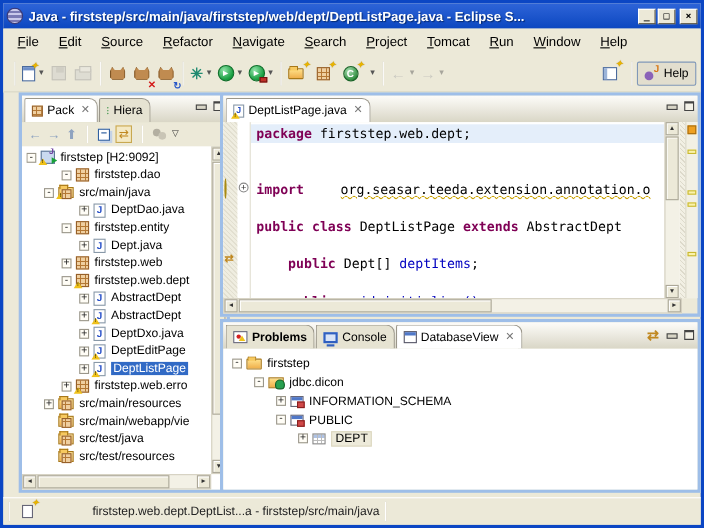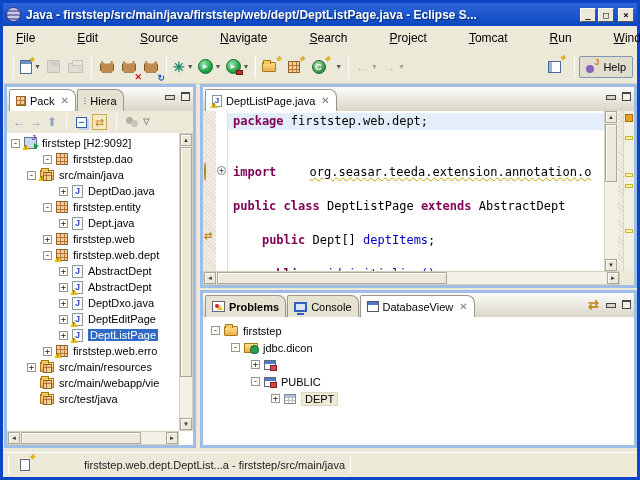--- a/index.html
+++ b/index.html
@@ -13,21 +13,21 @@
   #titlebar .ttl { font-size:12px; font-weight:bold; white-space:nowrap; overflow:hidden; flex:1;
     text-shadow:1px 1px 1px #062a70; margin-left:5px; }
   .eclipse-logo { width:15px; height:15px; border-radius:50%; flex:none;
     background:repeating-linear-gradient(180deg,#C9C9EA 0 2px,#7A7AB4 2px 4px); border:1px solid #3A3A78; }
   .winbtn { width:16px; height:14px; margin-left:2px; background:#ECE9D8;
     border:1px solid; border-color:#FFF #5A5648 #5A5648 #FFF; color:#000;
     font:bold 9px/12px "DejaVu Sans Mono",monospace; text-align:center; cursor:default; }
 
   
   #menubar { position:absolute; left:0; top:23px; right:0; height:24px; display:flex; align-items:center;
-    padding-left:4px; background:#ECE9D8;gap:24px; }
+    padding-left:4px; background:#ECE9D8; }
   .menu-item { display:inline-block; padding:3px 9px; font-size:12px; color:#000; }
   .menu-item::first-letter { text-decoration:underline; }
 
   
   #toolbar { position:absolute; left:0; top:47px; right:0; height:34px; display:flex; align-items:center;
     padding-left:6px; background:#ECE9D8; border-bottom:1px solid #D9D6C6; }
   .tsep { width:1px; height:22px; background:#C2BEAE; border-right:1px solid #fff; margin:0 4px; flex:none; }
   .tbtn { height:24px; min-width:22px; display:flex; align-items:center; justify-content:center;
     padding:0 2px; position:relative; flex:none; }
   .dd { font-size:7px; color:#555; margin-left:2px; }
@@ -182,20 +182,21 @@
     <span class="ttl">Java - firststep/src/main/java/firststep/web/dept/DeptListPage.java - Eclipse S...</span>
     <span class="winbtn">_</span>
     <span class="winbtn">□</span>
     <span class="winbtn" style="margin-left:4px">×</span>
   </div>
 
   <div id="menubar">
     <span class="menu-item">File</span>
     <span class="menu-item">Edit</span>
     <span class="menu-item">Source</span>
+    <span class="menu-item">Refactor</span>
     <span class="menu-item">Navigate</span>
     <span class="menu-item">Search</span>
     <span class="menu-item">Project</span>
     <span class="menu-item">Tomcat</span>
     <span class="menu-item">Run</span>
     <span class="menu-item">Window</span>
     <span class="menu-item">Help</span>
   </div>
 
   <div id="toolbar">
@@ -265,21 +266,21 @@
         <span class="i-persp"></span>
         <i class="spark" style="position:relative;left:-2px;top:-8px">✦</i>
       </span>
     <span class="tsep"></span>
     <span class="persp-java" style="margin-right:4px">
       <span class="i-javapersp"></span>
       <span>Help</span>
     </span>
   </div>
 
-  <div class="view" style="left:1px;top:81px;width:192px;height:364px">
+  <div class="view" style="left:14px;top:81px;width:192px;height:364px">
     <div class="tabstrip">
       <span class="tab active">
         <span class="i-pkg" style="width:10px;height:10px"></span>
         <span>Pack</span>
         <span class="x">✕</span>
       </span>
       <span class="tab">
         <span style="color:#2E8C3C;font-size:9px">⁝</span>
         <span>Hiera</span>
       </span>
@@ -386,20 +387,25 @@
           </div>
         <div class="trow" style="padding-left:16px">
             <span class="noexp"></span>
             <span class="tico i-srcfolder"></span>
             <span>src/main/webapp/vie</span>
           </div>
         <div class="trow" style="padding-left:16px">
             <span class="noexp"></span>
             <span class="tico i-srcfolder"></span>
             <span>src/test/java</span>
+          </div>
+        <div class="trow" style="padding-left:16px">
+            <span class="noexp"></span>
+            <span class="tico i-srcfolder"></span>
+            <span>src/test/resources</span>
           </div>
       </div>
 
       <div class="sb-v" style="right:0;top:0;bottom:14px">
         <span class="sbtn" style="left:0;top:0">▲</span>
         <span class="sthumb" style="left:0;top:13px;width:12px;height:230px"></span>
         <span class="sbtn" style="left:0;bottom:0">▼</span>
       </div>
 
       <div class="sb-h" style="left:0;right:14px;bottom:0">
@@ -491,20 +497,21 @@
           <span>firststep</span>
         </div>
       <div class="trow" style="height:17px;padding-left:20px">
           <span class="exp" data-g="-"></span>
           <span class="tico i-dicon"></span>
           <span>jdbc.dicon</span>
         </div>
       <div class="trow" style="height:17px;padding-left:40px">
           <span class="exp" data-g="+"></span>
           <span class="tico i-schema"></span>
+          <span>INFORMATION_SCHEMA</span>
         </div>
       <div class="trow" style="height:17px;padding-left:40px">
           <span class="exp" data-g="-"></span>
           <span class="tico i-schema"></span>
           <span>PUBLIC</span>
         </div>
       <div class="trow" style="height:17px;padding-left:60px">
           <span class="exp" data-g="+"></span>
           <span class="tico i-table"></span>
           <span class="hl">DEPT</span>

